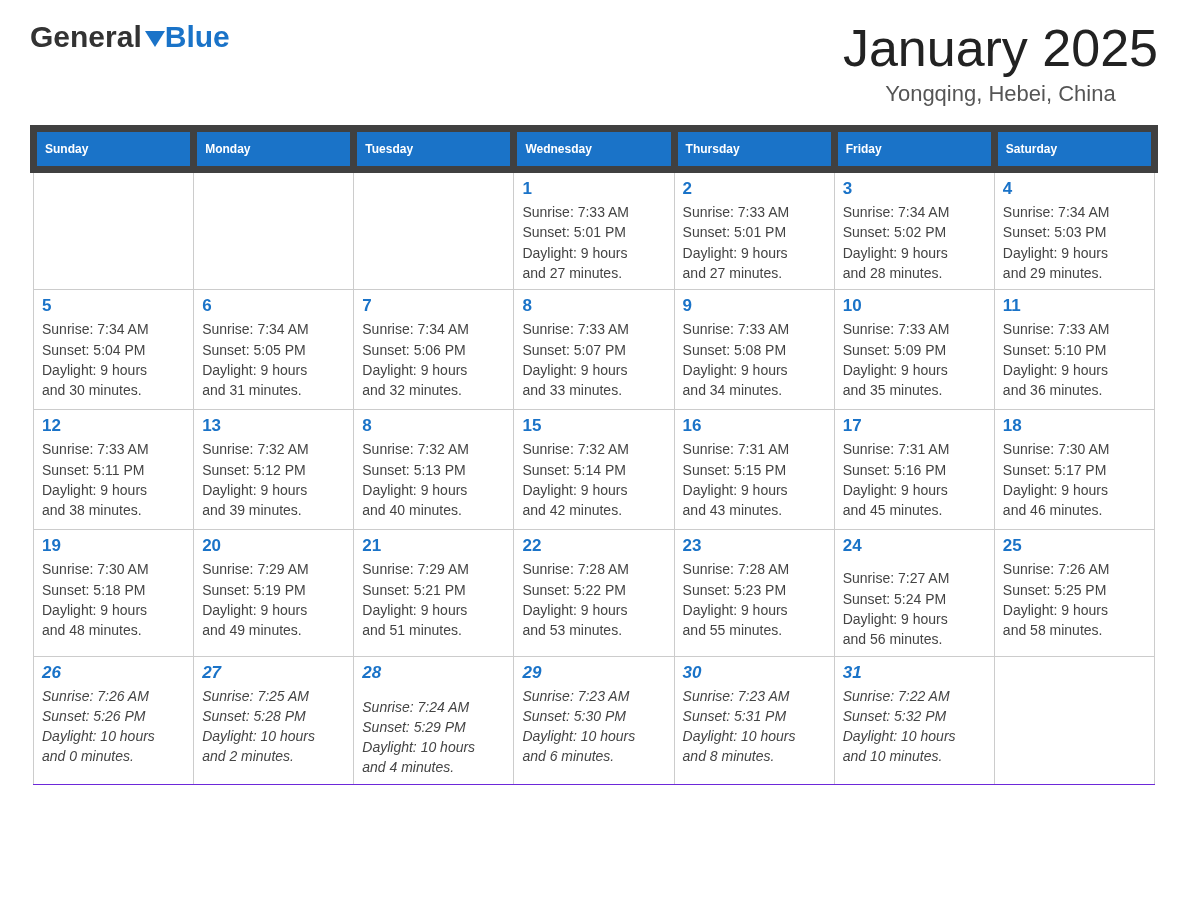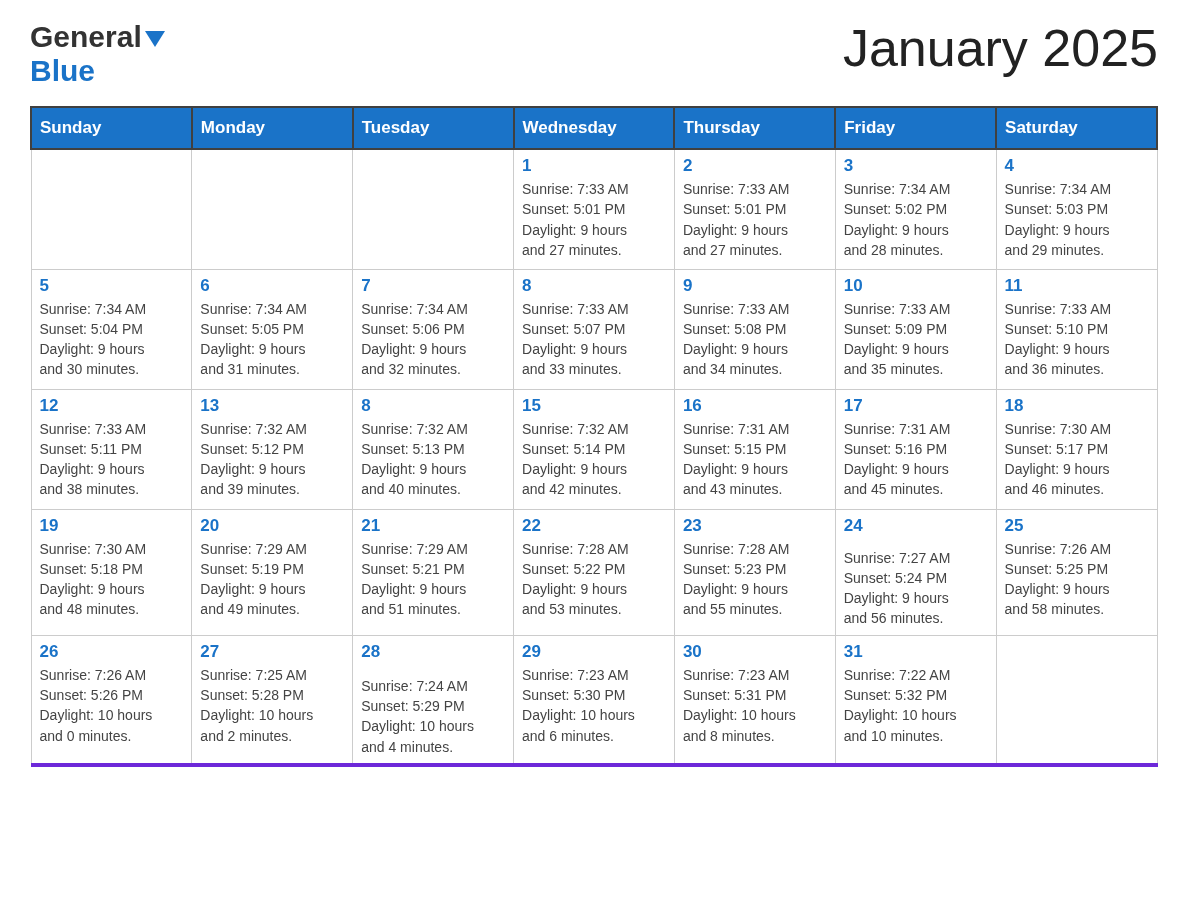--- a/index.html
+++ b/index.html
@@ -11,21 +11,21 @@
       padding: 20px 30px 30px 30px;
     }
     .header {
       display: flex;
       justify-content: space-between;
       align-items: flex-start;
       margin-bottom: 18px;
     }
     .logo {
       display: flex;
-      flex-direction: column;
+      flex-direction: row;
       align-items: flex-start;
     }
     .header-right {
       text-align: center;
     }
     .calendar-title {
       font-size: 52px;
       font-weight: normal;
       color: #222;
       line-height: 1.1;
@@ -36,25 +36,25 @@
       margin-top: 4px;
     }
     table {
       width: 100%;
       border-collapse: collapse;
       table-layout: fixed;
     }
     thead tr th {
       background-color: #1a73c8;
       color: #fff;
-      font-size: 17px;
+      font-size: 12px;
       font-weight: bold;
       padding: 10px 8px;
       text-align: left;
-      border: 2px solid #404040;
+      border: 7px solid #404040;
     }
     tbody tr td {
       vertical-align: top;
       border: 1px solid #ccc;
       padding: 6px 8px;
       font-size: 13px;
       color: #333;
       height: 120px;
     }
     tbody tr td .day-number {
@@ -63,21 +63,22 @@
       color: #1a73c8;
       display: block;
       margin-bottom: 3px;
     }
     tbody tr td .day-info {
       font-size: 14px;
       color: #444;
       line-height: 1.45;
     }
     tbody tr:last-child td {
-      border-bottom: 4px solid #6d28d9;
+      border-bottom: 1px solid #6d28d9;
+      font-style: italic;
     }
     .logo-line {
       display: flex;
       align-items: center;
     }
     .logo-word {
       font-size: 30px;
       font-weight: bold;
       color: #333;
     }
@@ -95,20 +96,21 @@
     <div class="logo-line">
       <span class="logo-word">General</span>
       <span style="display:inline-block;width:0;height:0;border-left:10px solid transparent;border-right:10px solid transparent;border-top:16px solid #1a73c8;margin-left:3px;position:relative;top:2px;"></span>
     </div>
     <div>
       <span class="logo-word-blue">Blue</span>
     </div>
   </div>
   <div class="header-right">
     <div class="calendar-title">January 2025</div>
+    <div class="calendar-subtitle">Yongqing, Hebei, China</div>
   </div>
 </div>
 
 <table>
   <thead>
     <tr>
 
     <th>Sunday</th>
         <th>Monday</th>
         <th>Tuesday</th>

